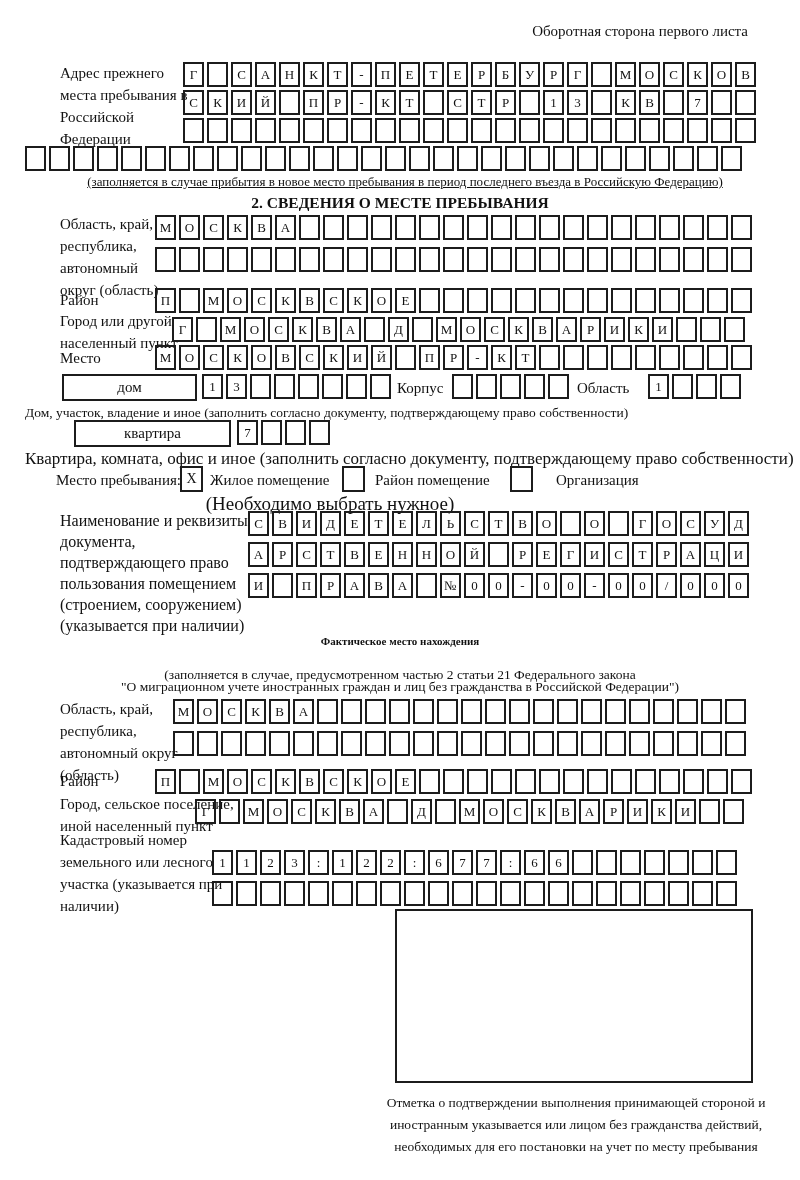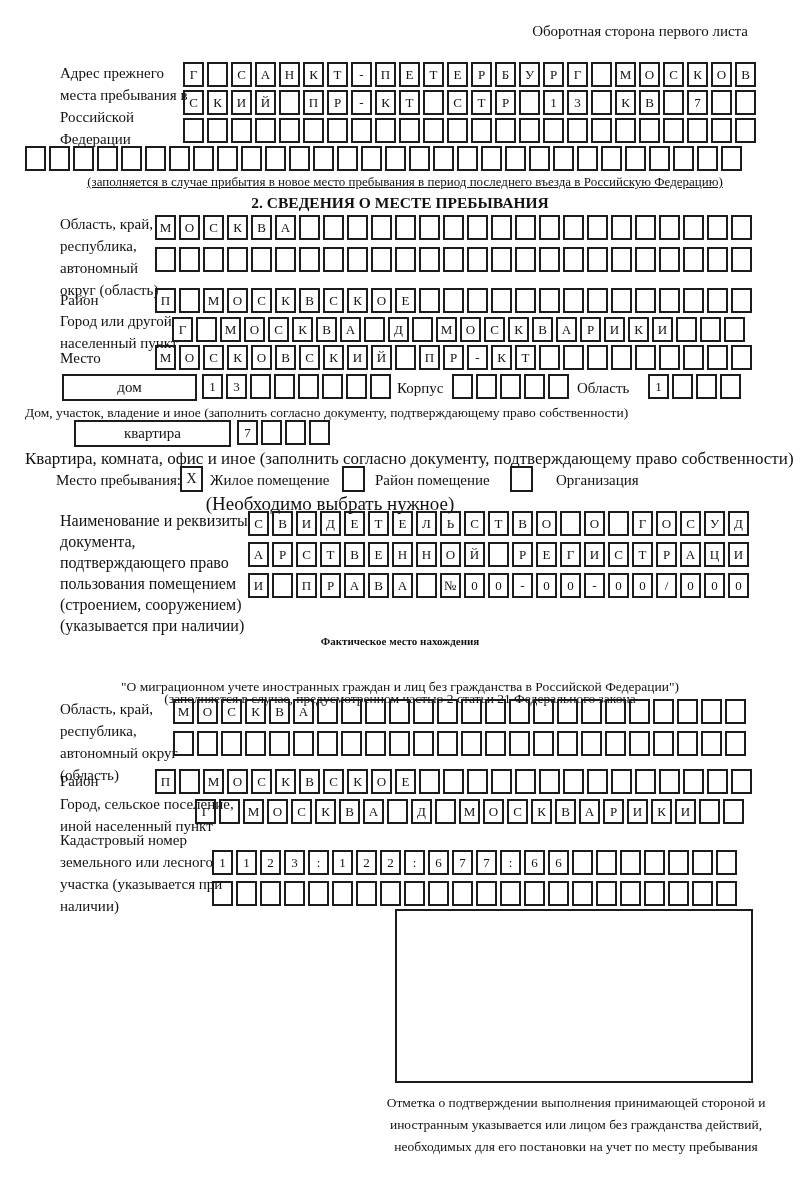--- a/index.html
+++ b/index.html
@@ -406,21 +406,21 @@
     <span class="cell">-</span>
     <span class="cell">0</span>
     <span class="cell">0</span>
     <span class="cell">/</span>
     <span class="cell">0</span>
     <span class="cell">0</span>
     <span class="cell">0</span>
   </div>
 
 <div class="label bold center" style="left:0; top:630px; width:800px; font-size:11px;">Фактическое место нахождения</div>
-<div class="note center" style="left:0; top:690px; width:800px; font-size:13.5px;">(заполняется в случае, предусмотренном частью 2 статьи 21 Федерального закона</div>
+<div class="note center" style="left:0; top:666px; width:800px; font-size:13.5px;">(заполняется в случае, предусмотренном частью 2 статьи 21 Федерального закона</div>
 <div class="note center" style="left:0; top:678px; width:800px; font-size:13.5px;">"О миграционном учете иностранных граждан и лиц без гражданства в Российской Федерации")</div>
 
 <div class="label" style="left:60px; top:698px; width:142px;">Область, край, республика, автономный округ (область)</div>
 <div class="cells" style="left:173px; top:699px;">
     <span class="cell">М</span>
     <span class="cell">О</span>
     <span class="cell">С</span>
     <span class="cell">К</span>
     <span class="cell">В</span>
     <span class="cell">А</span>

